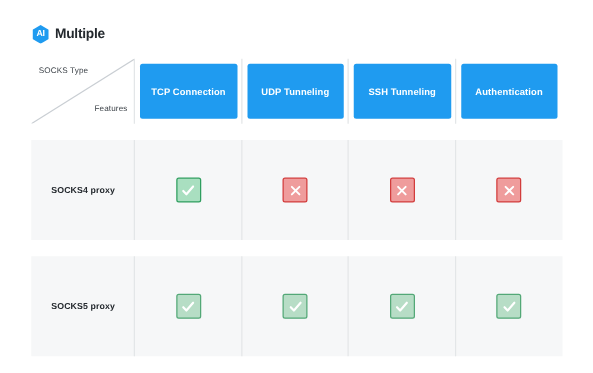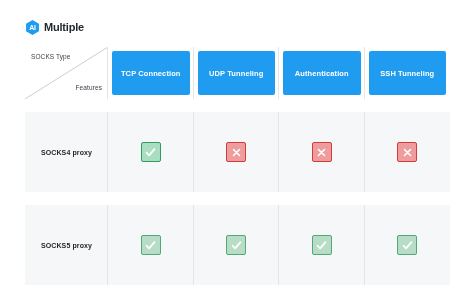--- a/index.html
+++ b/index.html
@@ -224,24 +224,24 @@
         <span class="corner-bottom">Features</span>
       </div>
 
       <div class="cell c-data">
         <div class="header-box">TCP Connection</div>
       </div>
       <div class="cell c-data">
         <div class="header-box">UDP Tunneling</div>
       </div>
       <div class="cell c-data">
+        <div class="header-box">SSH Tunneling</div>
+      </div>
+      <div class="cell c-data">
         <div class="header-box">Authentication</div>
-      </div>
-      <div class="cell c-data">
-        <div class="header-box">SSH Tunneling</div>
       </div>
     </div>
 
     <div class="row data-row">
       <div class="cell c-label">SOCKS4 proxy</div>
 
       <div class="cell c-data">
         <span class="status check">
           <svg width="13" height="13" viewBox="0 0 16 16" aria-hidden="true">
             <path d="M3.2 8.3 L6.3 11.6 L12.9 3.9" fill="none" stroke="#ffffff" stroke-width="2.1" stroke-linecap="round" stroke-linejoin="round"></path>

